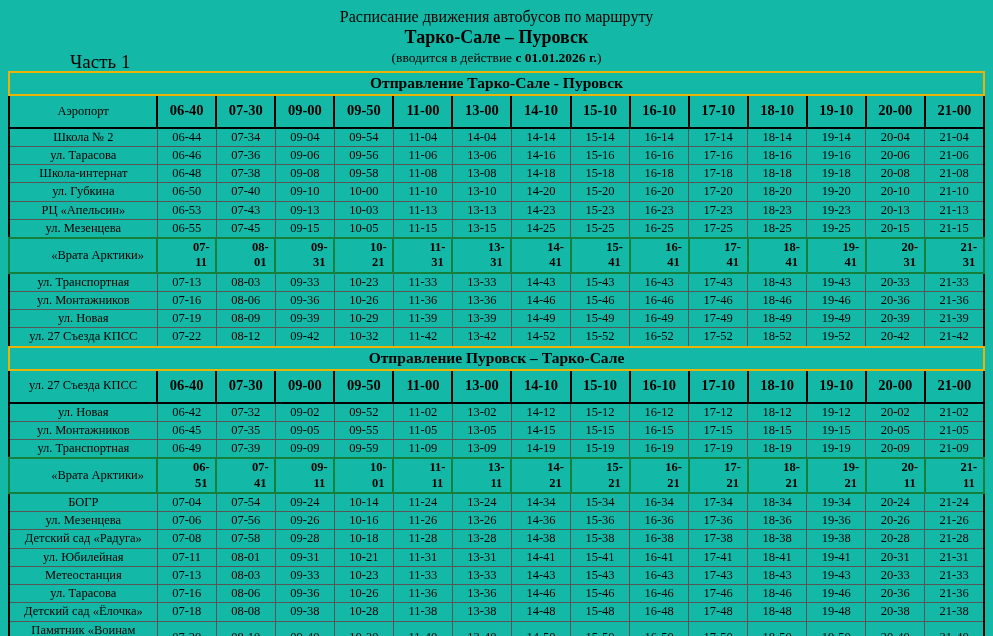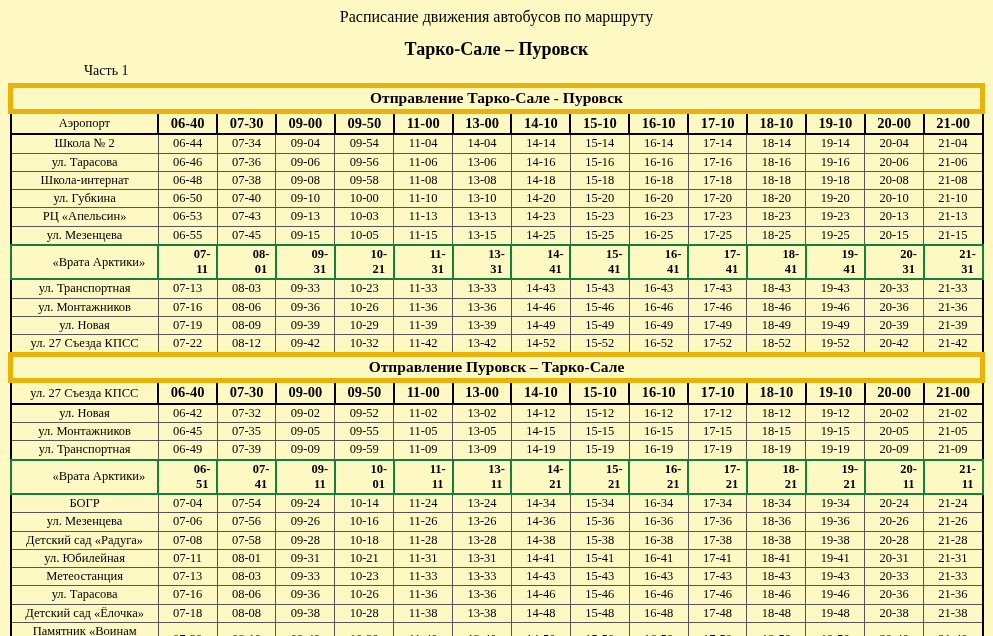--- a/index.html
+++ b/index.html
@@ -5,28 +5,28 @@
   * { margin: 0; padding: 0; box-sizing: border-box; }
   html, body {
     background: #ffffff;
     font-family: "Liberation Serif", "DejaVu Serif", serif;
     color: #000000;
   }
   .page {
     position: relative;
     width: 993px;
     height: 636px;
-    background: #fef9c3;
+    background: #14b8a6;
     overflow: hidden;
   }
   .hdr { position: relative; padding-top: 7px; text-align: center; }
   .hdr-line1 { font-size: 16px; line-height: 1.2; }
-  .hdr-line2 { font-size: 18px; font-weight: bold; line-height: 1.2; margin-top: 13px; }
+  .hdr-line2 { font-size: 18px; font-weight: bold; line-height: 1.2; margin-top: 1px; }
   .hdr-line3 { position: relative; font-size: 13.5px; line-height: 1.25; margin-top: 1px; height: 18px; }
-  .part-label { position: absolute; left: 84px; top: 0; font-size: 14px; }
+  .part-label { position: absolute; left: 70px; top: 0; font-size: 19px; }
   .effective b { font-weight: bold; }
   table.sched {
     border-collapse: collapse;
     table-layout: fixed;
     width: 977px;
     margin: 3px 8px 0 8px;
     border: 2px solid #000000;
   }
   table.sched td {
     border: 1px solid #565656;
@@ -36,28 +36,28 @@
     text-align: center;
     vertical-align: middle;
     overflow: hidden;
     height: 17px;
   }
   table.sched col.stop-col { width: 15.2%; }
   td.stop { text-align: left; padding-left: 6px; }
   tr.section-row td {
     font-weight: bold;
     font-size: 15.5px;
-    border: 5px solid #eab308;
+    border: 2px solid #eab308;
     height: 21px;
     padding: 1px 2px;
     text-align: center;
   }
   tr.head-row td {
     border: 2px solid #000000;
-    height: 22px;
+    height: 33px;
     margin-left: 23px;
   }
   tr.head-row td.time {
     font-weight: bold;
     font-size: 14.5px;
   }
   tr.bold-row td {
     border: 2px solid #15803d;
     height: 20px;
     padding-left: 32px;
@@ -68,20 +68,21 @@
 </style>
 </head>
 <body>
 
 <div class="page">
   <div class="hdr">
     <div class="hdr-line1">Расписание движения автобусов по маршруту</div>
     <div class="hdr-line2">Тарко-Сале – Пуровск</div>
     <div class="hdr-line3">
       <span class="part-label">Часть 1</span>
+      <span class="effective"><span>(вводится в действие </span><b>с 01.01.2026 г.</b><span>)</span></span>
     </div>
   </div>
 
   <table class="sched">
     <colgroup>
       <col class="stop-col">
       <col>
         <col>
         <col>
         <col>

